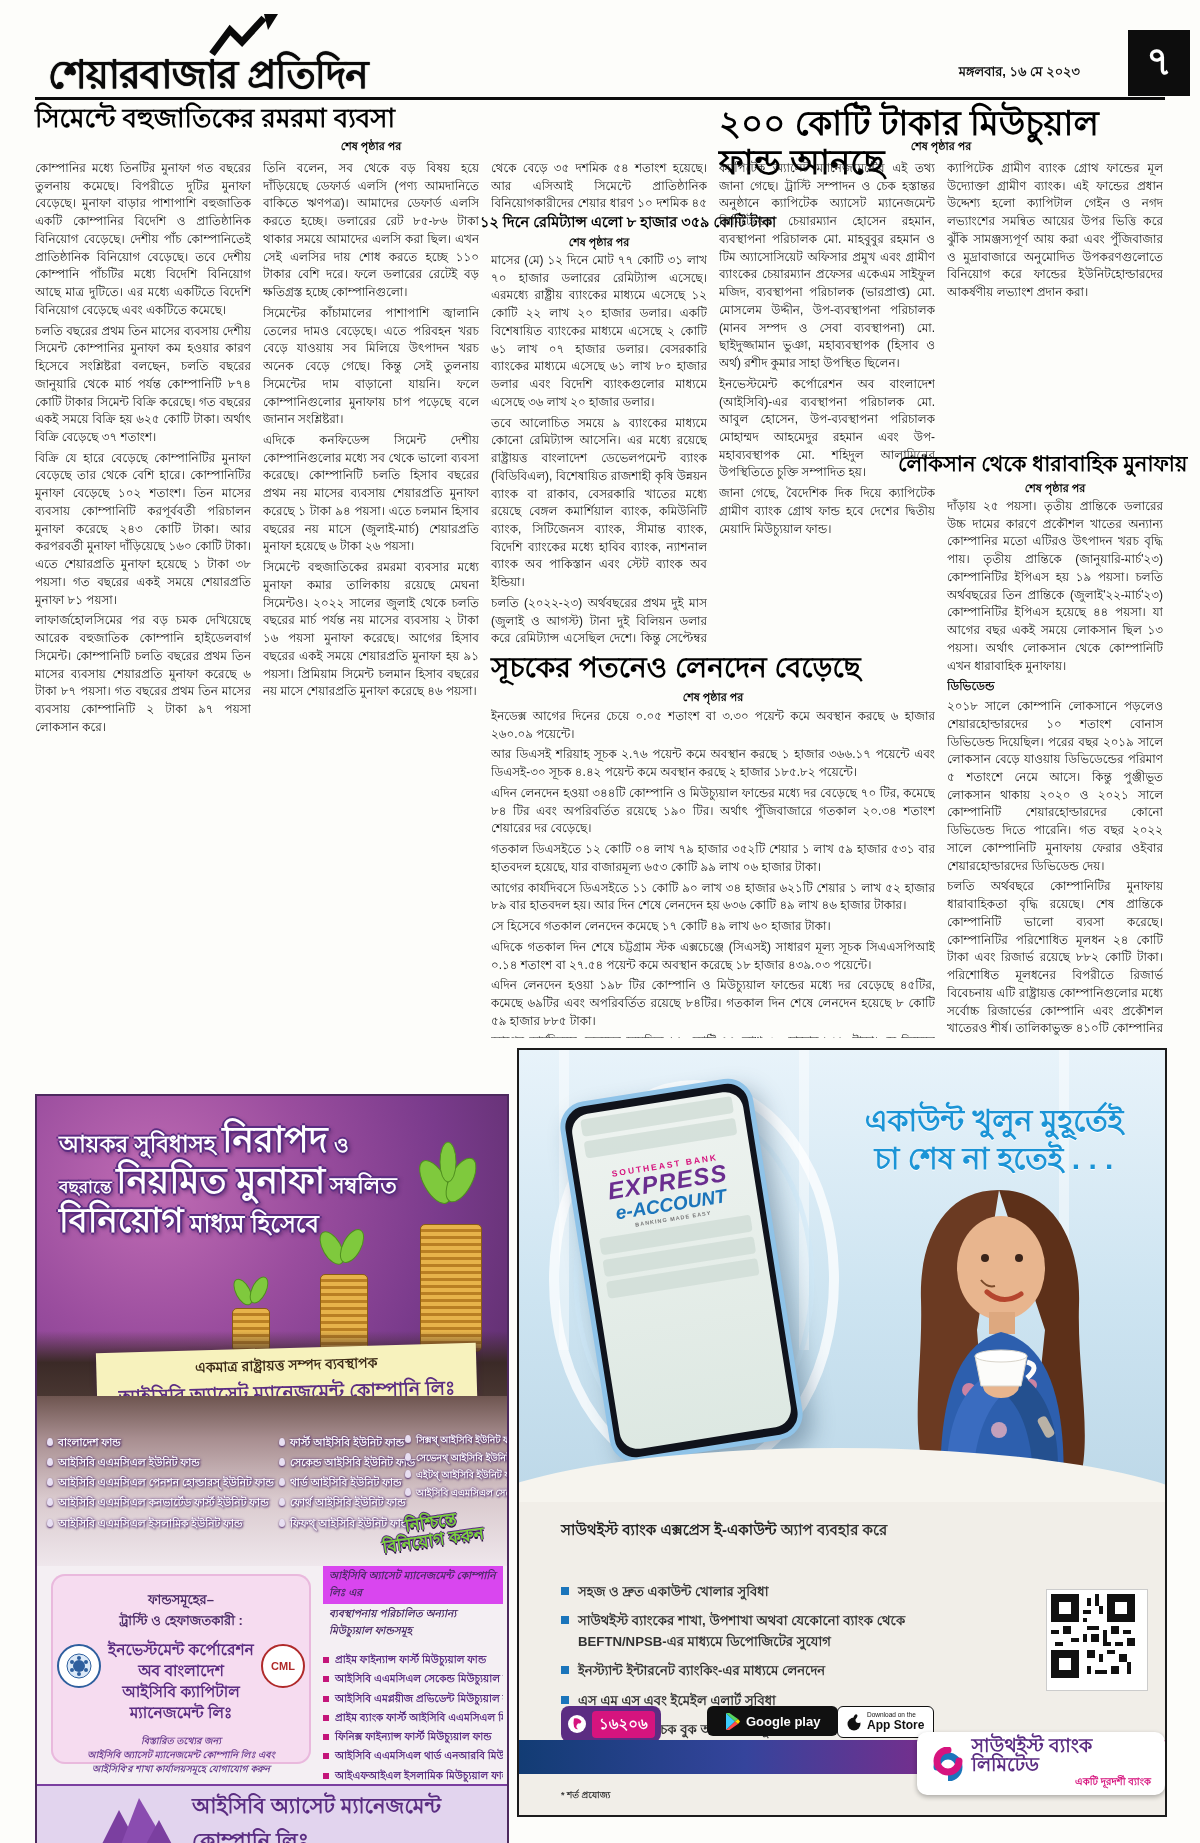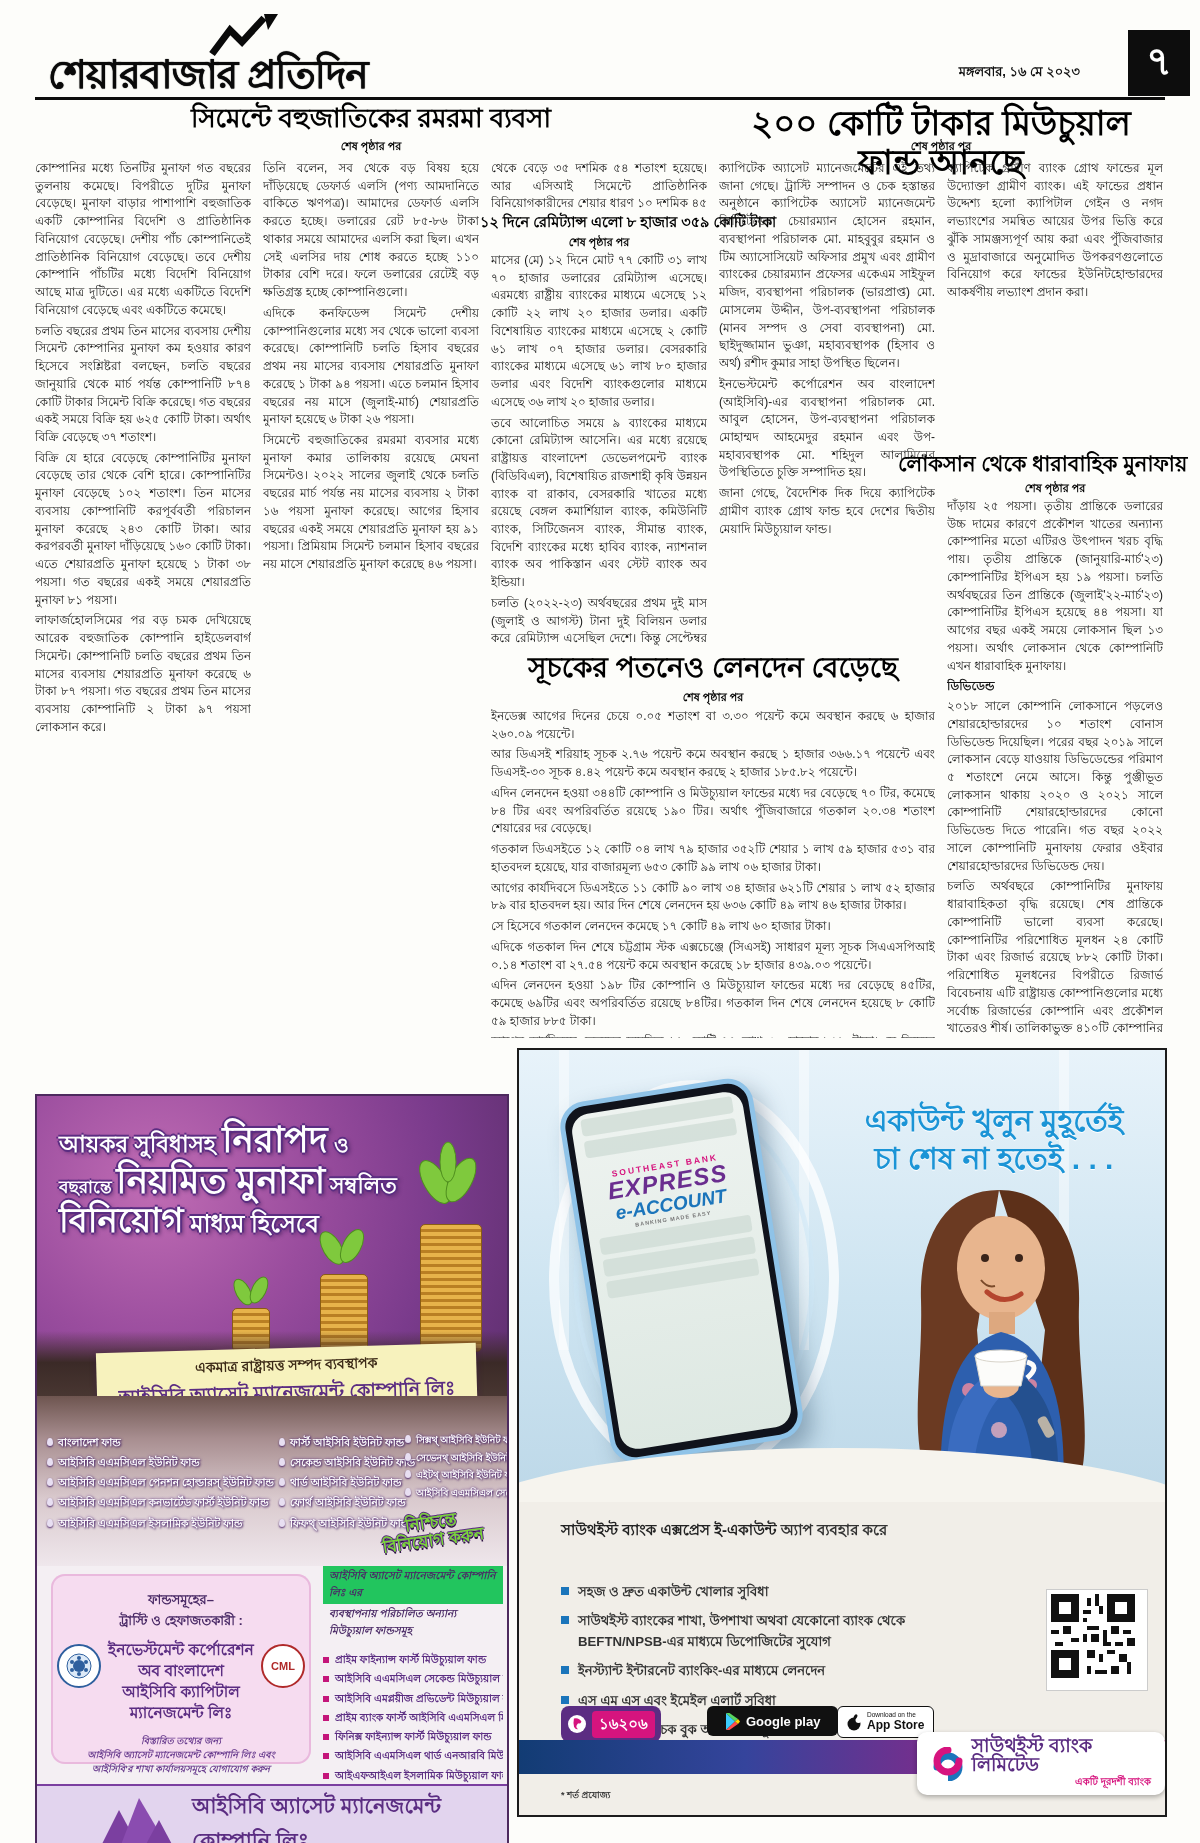--- a/index.html
+++ b/index.html
@@ -7,21 +7,21 @@
         font-family:"Liberation Sans","DejaVu Sans",sans-serif;color:#141414;overflow:hidden;}
   .abs{position:absolute;}
   
   .logo-text{font-size:39px;font-weight:900;color:#0a0a0a;letter-spacing:-1px;
              text-shadow:0 0 1px #000;}
   .date-line{font-size:13px;font-weight:bold;color:#111;}
   .pageno-box{background:#0d0d0d;color:#fff;display:flex;align-items:center;justify-content:center;
               font-size:40px;font-weight:bold;}
   .mast-rule{border-top:3px solid #0d0d0d;}
   
-  .headline{font-weight:bold;color:#000;text-align:center;line-height:1.15;}
+  .headline{font-weight:bold;color:#000;text-align:left;line-height:1.15;}
   .cont{font-size:11px;font-weight:bold;text-align:center;color:#000;}
   .col{overflow:hidden;font-size:11.9px;line-height:1.49;text-align:justify;color:#151515;}
   .col p{margin:0 0 3px;}
   .col p.sub{font-weight:bold;margin:2px 0 2px;}
   
   .icb-ad{border:2px solid #4d2a5e;background:#f4eff3;overflow:hidden;}
   .icb-photo{position:absolute;left:0;top:0;width:100%;height:300px;
      background:radial-gradient(circle at 25% 30%, #c06cb4 0%, #9a4d9e 38%, #7a3b8c 70%, #5e2f6e 100%);}
   .icb-soil{position:absolute;left:0;top:235px;width:100%;height:70px;
      background:linear-gradient(#00000000,#3b2a27 45%,#4a3833);}
@@ -46,21 +46,21 @@
      text-shadow:-1px 0 #5b2d82,1px 0 #5b2d82,0 -1px #5b2d82,0 2px #2d1243;}
   .pinkbox{position:absolute;background:#f6dcf0;border-radius:14px;text-align:center;
      box-shadow:inset 0 0 0 2px #e9b9dd;}
   .pinkbox .t1{font-size:13px;font-weight:bold;color:#4a2a66;margin-top:16px;}
   .pinkbox .org{font-size:15.5px;font-weight:900;color:#5b2d82;line-height:1.35;}
   .pinkbox .note{font-size:9.5px;font-style:italic;font-weight:bold;color:#6a3d8f;line-height:1.5;}
   .roundlogo{position:absolute;width:40px;height:40px;border-radius:50%;background:#fff;
      border:2px solid #2e5f9e;display:flex;align-items:center;justify-content:center;}
   .otherfunds{position:absolute;}
   .of-title{font-size:10.5px;font-style:italic;font-weight:bold;color:#4a2a66;
-     background:#22c55e;padding:2px 6px;display:block;}
+     background:#d946ef;padding:2px 6px;display:block;}
   .of-title2{font-size:10.5px;font-style:italic;font-weight:bold;color:#4a2a66;padding:2px 6px;display:block;}
   .of-list{margin-top:8px;font-size:10.4px;font-weight:bold;color:#5b2d82;line-height:1.85;}
   .of-list .fi{display:flex;gap:6px;align-items:baseline;white-space:nowrap;overflow:hidden;}
   .sq{width:6px;height:6px;background:#c4157a;flex:0 0 auto;}
   .icb-band{position:absolute;background:#e2d4ee;border-top:2px solid #7b3fa0;border-bottom:4px solid #7b3fa0;}
   .icb-band .nm{font-size:21px;font-weight:900;color:#5b2d82;}
   .icb-band .ln{font-size:11px;font-weight:bold;color:#2a1b3d;line-height:1.45;}
   
   .seb-ad{border:2px solid #1c1c1c;background:#f1eee8;overflow:hidden;}
   .seb-photo{position:absolute;left:0;top:0;width:100%;height:452px;
@@ -119,20 +119,21 @@
   <div class="abs cont" style="left:35px;top:138px;width:672px;">শেষ পৃষ্ঠার পর</div>
 
   <div class="abs col" style="left:35px;top:160px;width:216px;height:878px;">
     <p>কোম্পানির মধ্যে তিনটির মুনাফা গত বছরের তুলনায় কমেছে। বিপরীতে দুটির মুনাফা বেড়েছে। মুনাফা বাড়ার পাশাপাশি বহুজাতিক একটি কোম্পানির বিদেশি ও প্রাতিষ্ঠানিক বিনিয়োগ বেড়েছে। দেশীয় পাঁচ কোম্পানিতেই প্রাতিষ্ঠানিক বিনিয়োগ বেড়েছে। তবে দেশীয় কোম্পানি পাঁচটির মধ্যে বিদেশি বিনিয়োগ আছে মাত্র দুটিতে। এর মধ্যে একটিতে বিদেশি বিনিয়োগ বেড়েছে এবং একটিতে কমেছে।</p>
     <p>চলতি বছরের প্রথম তিন মাসের ব্যবসায় দেশীয় সিমেন্ট কোম্পানির মুনাফা কম হওয়ার কারণ হিসেবে সংশ্লিষ্টরা বলছেন, চলতি বছরের জানুয়ারি থেকে মার্চ পর্যন্ত কোম্পানিটি ৮৭৪ কোটি টাকার সিমেন্ট বিক্রি করেছে। গত বছরের একই সময়ে বিক্রি হয় ৬২৫ কোটি টাকা। অর্থাৎ বিক্রি বেড়েছে ৩৭ শতাংশ।</p>
     <p>বিক্রি যে হারে বেড়েছে কোম্পানিটির মুনাফা বেড়েছে তার থেকে বেশি হারে। কোম্পানিটির মুনাফা বেড়েছে ১০২ শতাংশ। তিন মাসের ব্যবসায় কোম্পানিটি করপূর্ববর্তী পরিচালন মুনাফা করেছে ২৪৩ কোটি টাকা। আর করপরবর্তী মুনাফা দাঁড়িয়েছে ১৬০ কোটি টাকা। এতে শেয়ারপ্রতি মুনাফা হয়েছে ১ টাকা ৩৮ পয়সা। গত বছরের একই সময়ে শেয়ারপ্রতি মুনাফা ৮১ পয়সা।</p>
     <p>লাফার্জহোলসিমের পর বড় চমক দেখিয়েছে আরেক বহুজাতিক কোম্পানি হাইডেলবার্গ সিমেন্ট। কোম্পানিটি চলতি বছরের প্রথম তিন মাসের ব্যবসায় শেয়ারপ্রতি মুনাফা করেছে ৬ টাকা ৮৭ পয়সা। গত বছরের প্রথম তিন মাসের ব্যবসায় কোম্পানিটি ২ টাকা ৯৭ পয়সা লোকসান করে।</p>
   </div>
   <div class="abs col" style="left:263px;top:160px;width:216px;height:878px;">
     <p>তিনি বলেন, সব থেকে বড় বিষয় হয়ে দাঁড়িয়েছে ডেফার্ড এলসি (পণ্য আমদানিতে বাকিতে ঋণপত্র)। আমাদের ডেফার্ড এলসি করতে হচ্ছে। ডলারের রেট ৮৫-৮৬ টাকা থাকার সময়ে আমাদের এলসি করা ছিল। এখন সেই এলসির দায় শোধ করতে হচ্ছে ১১০ টাকার বেশি দরে। ফলে ডলারের রেটেই বড় ক্ষতিগ্রস্ত হচ্ছে কোম্পানিগুলো।</p>
+    <p>সিমেন্টের কাঁচামালের পাশাপাশি জ্বালানি তেলের দামও বেড়েছে। এতে পরিবহন খরচ বেড়ে যাওয়ায় সব মিলিয়ে উৎপাদন খরচ অনেক বেড়ে গেছে। কিন্তু সেই তুলনায় সিমেন্টের দাম বাড়ানো যায়নি। ফলে কোম্পানিগুলোর মুনাফায় চাপ পড়েছে বলে জানান সংশ্লিষ্টরা।</p>
     <p>এদিকে কনফিডেন্স সিমেন্ট দেশীয় কোম্পানিগুলোর মধ্যে সব থেকে ভালো ব্যবসা করেছে। কোম্পানিটি চলতি হিসাব বছরের প্রথম নয় মাসের ব্যবসায় শেয়ারপ্রতি মুনাফা করেছে ১ টাকা ৯৪ পয়সা। এতে চলমান হিসাব বছরের নয় মাসে (জুলাই-মার্চ) শেয়ারপ্রতি মুনাফা হয়েছে ৬ টাকা ২৬ পয়সা।</p>
     <p>সিমেন্টে বহুজাতিকের রমরমা ব্যবসার মধ্যে মুনাফা কমার তালিকায় রয়েছে মেঘনা সিমেন্টও। ২০২২ সালের জুলাই থেকে চলতি বছরের মার্চ পর্যন্ত নয় মাসের ব্যবসায় ২ টাকা ১৬ পয়সা মুনাফা করেছে। আগের হিসাব বছরের একই সময়ে শেয়ারপ্রতি মুনাফা হয় ৯১ পয়সা। প্রিমিয়াম সিমেন্ট চলমান হিসাব বছরের নয় মাসে শেয়ারপ্রতি মুনাফা করেছে ৪৬ পয়সা।</p>
   </div>
   <div class="abs col" style="left:491px;top:160px;width:216px;height:52px;">
     <p>থেকে বেড়ে ৩৫ দশমিক ৫৪ শতাংশ হয়েছে। আর এসিআই সিমেন্টে প্রাতিষ্ঠানিক বিনিয়োগকারীদের শেয়ার ধারণ ১০ দশমিক ৪৫ শতাংশ থেকে বেড়ে ১১ দশমিক ৪৫ শতাংশ হয়েছে।</p>
   </div>
 
   <div class="abs headline" style="left:480px;top:214px;width:240px;font-size:14.5px;white-space:nowrap;">১২ দিনে রেমিট্যান্স এলো ৮ হাজার ৩৫৯ কোটি টাকা</div>
   <div class="abs cont" style="left:491px;top:234px;width:216px;">শেষ পৃষ্ঠার পর</div>
   <div class="abs col" style="left:491px;top:252px;width:216px;height:394px;">

